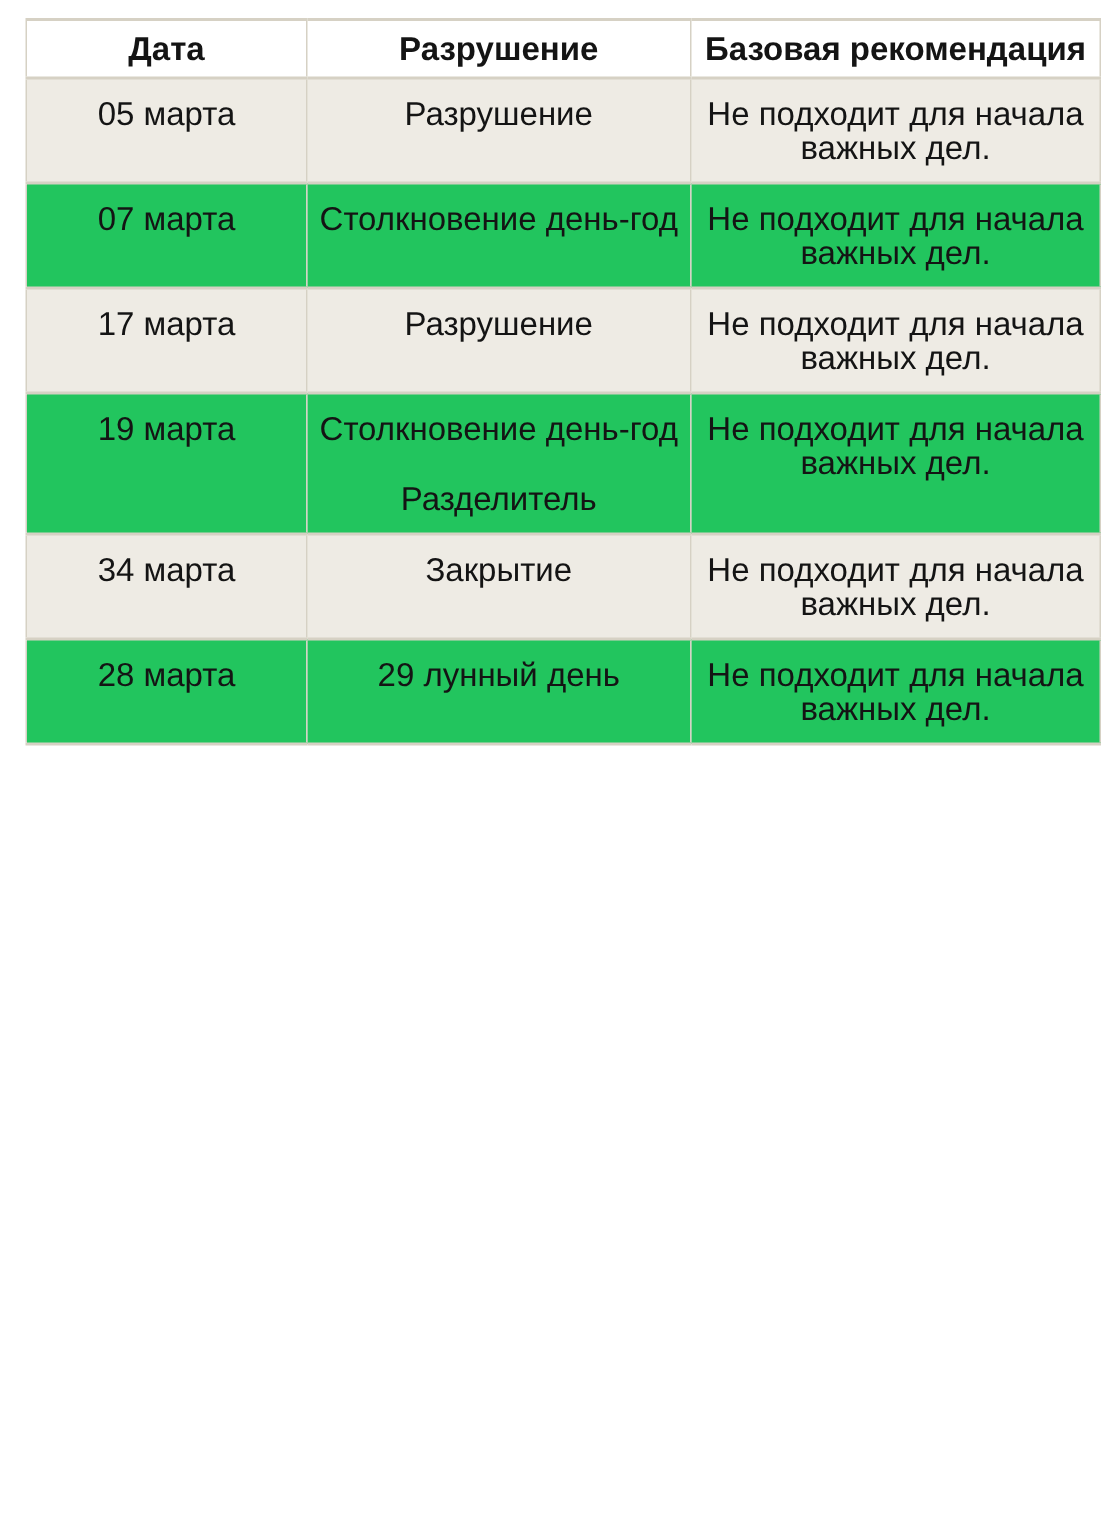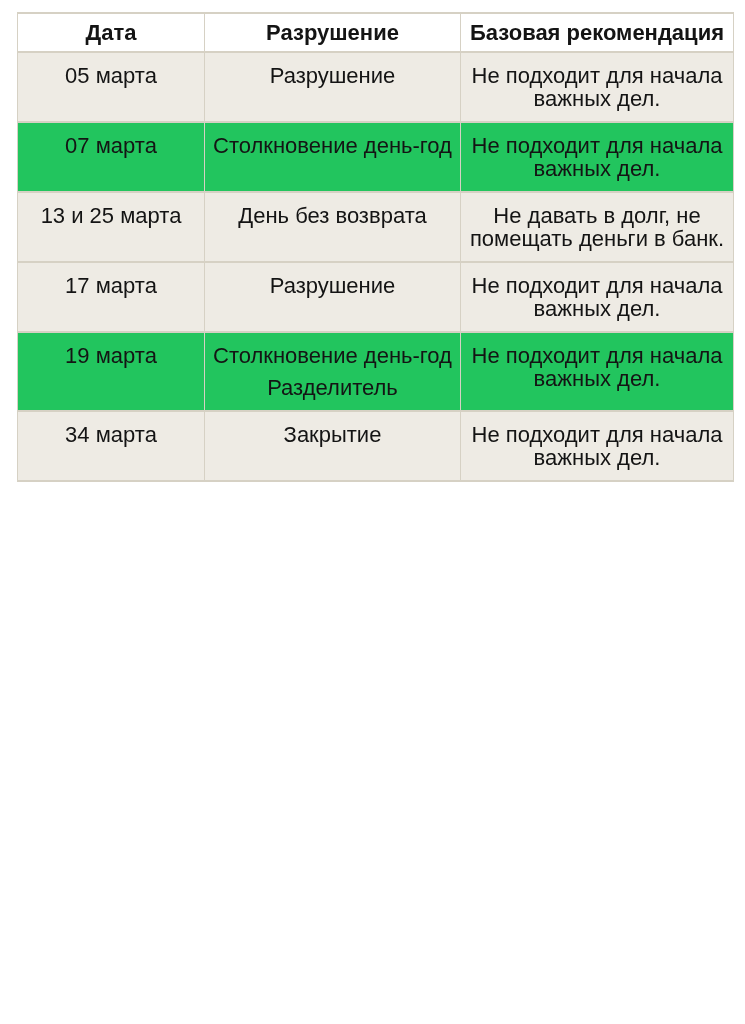--- a/index.html
+++ b/index.html
@@ -48,21 +48,21 @@
     background: var(--shade);
     margin-left: 24px;
   }
   .reco-table tbody tr td {
     background: #22c55e;
   }
   .reco-table td p {
     margin: 0;
   }
   .reco-table td p + p {
-    margin-top: 9px;
+    margin-top: 24px;
   }
   .col-date { width: 187px; }
   .col-indicator { width: 256px; }
   .col-recommendation { width: 273px; }
 </style>
 </head>
 <body>
 
 <div class="page">
   <table class="reco-table">
@@ -87,27 +87,20 @@
           <td>Не подходит для начала важных дел.</td>
         </tr>
         <tr>
           <td>07 марта</td>
           <td>
             <p>Столкновение день-год</p>
           </td>
           <td>Не подходит для начала важных дел.</td>
         </tr>
         <tr class="shaded">
-          <td>13 и 25 марта</td>
-          <td>
-            <p>День без возврата</p>
-          </td>
-          <td>Не давать в долг, не помещать деньги в банк.</td>
-        </tr>
-        <tr class="shaded">
           <td>17 марта</td>
           <td>
             <p>Разрушение</p>
           </td>
           <td>Не подходит для начала важных дел.</td>
         </tr>
         <tr>
           <td>19 марта</td>
           <td>
             <p>Столкновение день-год</p>
@@ -115,15 +108,22 @@
           </td>
           <td>Не подходит для начала важных дел.</td>
         </tr>
         <tr class="shaded">
           <td>34 марта</td>
           <td>
             <p>Закрытие</p>
           </td>
           <td>Не подходит для начала важных дел.</td>
         </tr>
+        <tr>
+          <td>28 марта</td>
+          <td>
+            <p>29 лунный день</p>
+          </td>
+          <td>Не подходит для начала важных дел.</td>
+        </tr>
       </tbody>
   </table>
 </div>
 
 </body></html>

